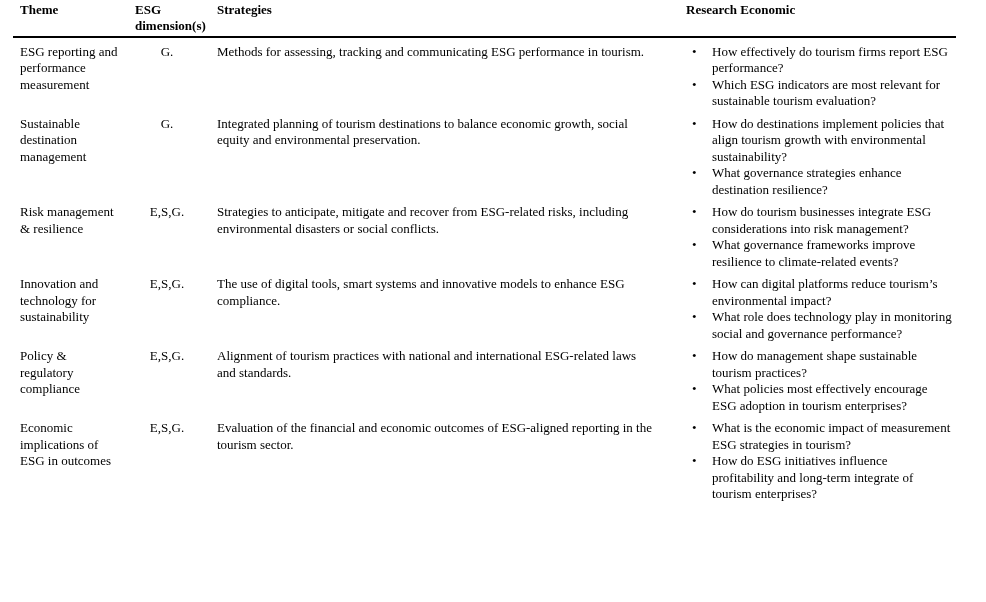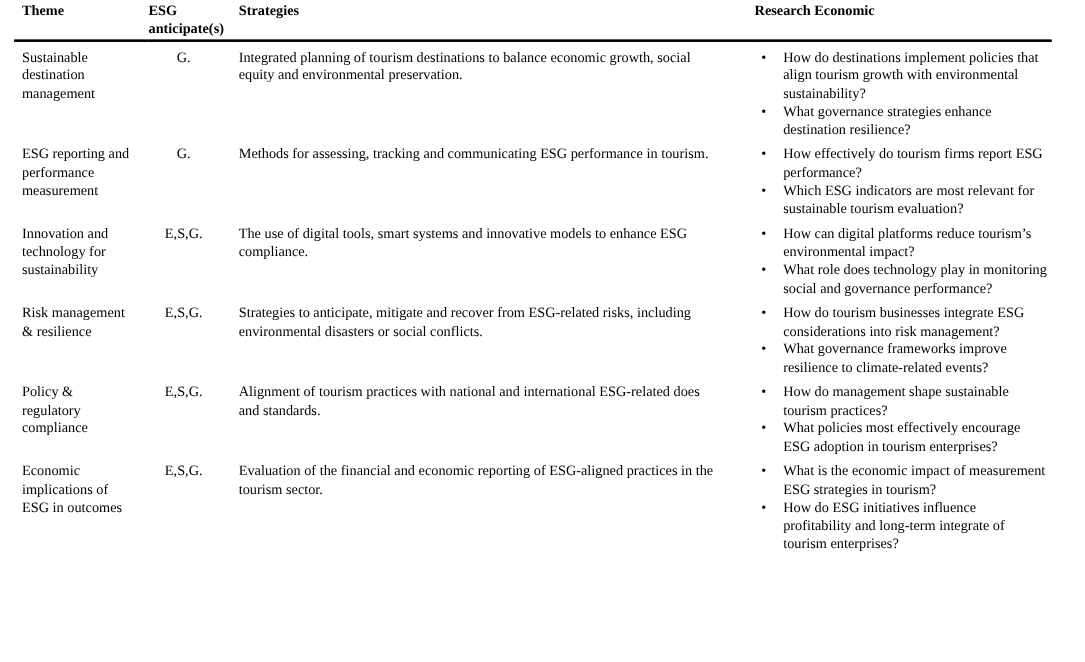--- a/index.html
+++ b/index.html
@@ -87,85 +87,85 @@
   <table class="esg-table">
     <colgroup>
       <col class="c-theme">
         <col class="c-esg">
         <col class="c-def">
         <col class="c-rq">
     </colgroup>
     <thead>
       <tr>
         <th class="h-theme">Theme</th>
-        <th>ESG anticipate(s)</th>
+        <th>ESG dimension(s)</th>
         <th>Strategies</th>
         <th>Research Economic</th>
       </tr>
     </thead>
     <tbody>
+      <tr>
+        <td class="cell-theme">ESG reporting and performance measurement</td>
+        <td class="cell-esg">G.</td>
+        <td class="cell-def">Methods for assessing, tracking and communicating ESG performance in tourism.</td>
+        <td class="cell-rq">
+          <ul class="rq-list">
+            <li><span class="bullet">•</span><span>How effectively do tourism firms report ESG performance?</span></li>
+            <li><span class="bullet">•</span><span>Which ESG indicators are most relevant for sustainable tourism evaluation?</span></li>
+          </ul>
+        </td>
+      </tr>
       <tr>
         <td class="cell-theme">Sustainable destination management</td>
         <td class="cell-esg">G.</td>
         <td class="cell-def">Integrated planning of tourism destinations to balance economic growth, social equity and environmental preservation.</td>
         <td class="cell-rq">
           <ul class="rq-list">
             <li><span class="bullet">•</span><span>How do destinations implement policies that align tourism growth with environmental sustainability?</span></li>
             <li><span class="bullet">•</span><span>What governance strategies enhance destination resilience?</span></li>
           </ul>
         </td>
       </tr>
       <tr>
-        <td class="cell-theme">ESG reporting and performance measurement</td>
-        <td class="cell-esg">G.</td>
-        <td class="cell-def">Methods for assessing, tracking and communicating ESG performance in tourism.</td>
+        <td class="cell-theme">Risk management &amp; resilience</td>
+        <td class="cell-esg">E,S,G.</td>
+        <td class="cell-def">Strategies to anticipate, mitigate and recover from ESG-related risks, including environmental disasters or social conflicts.</td>
         <td class="cell-rq">
           <ul class="rq-list">
-            <li><span class="bullet">•</span><span>How effectively do tourism firms report ESG performance?</span></li>
-            <li><span class="bullet">•</span><span>Which ESG indicators are most relevant for sustainable tourism evaluation?</span></li>
+            <li><span class="bullet">•</span><span>How do tourism businesses integrate ESG considerations into risk management?</span></li>
+            <li><span class="bullet">•</span><span>What governance frameworks improve resilience to climate-related events?</span></li>
           </ul>
         </td>
       </tr>
       <tr>
         <td class="cell-theme">Innovation and technology for sustainability</td>
         <td class="cell-esg">E,S,G.</td>
         <td class="cell-def">The use of digital tools, smart systems and innovative models to enhance ESG compliance.</td>
         <td class="cell-rq">
           <ul class="rq-list">
             <li><span class="bullet">•</span><span>How can digital platforms reduce tourism’s environmental impact?</span></li>
             <li><span class="bullet">•</span><span>What role does technology play in monitoring social and governance performance?</span></li>
           </ul>
         </td>
       </tr>
       <tr>
-        <td class="cell-theme">Risk management &amp; resilience</td>
-        <td class="cell-esg">E,S,G.</td>
-        <td class="cell-def">Strategies to anticipate, mitigate and recover from ESG-related risks, including environmental disasters or social conflicts.</td>
-        <td class="cell-rq">
-          <ul class="rq-list">
-            <li><span class="bullet">•</span><span>How do tourism businesses integrate ESG considerations into risk management?</span></li>
-            <li><span class="bullet">•</span><span>What governance frameworks improve resilience to climate-related events?</span></li>
-          </ul>
-        </td>
-      </tr>
-      <tr>
         <td class="cell-theme">Policy &amp; regulatory compliance</td>
         <td class="cell-esg">E,S,G.</td>
-        <td class="cell-def">Alignment of tourism practices with national and international ESG-related does and standards.</td>
+        <td class="cell-def">Alignment of tourism practices with national and international ESG-related laws and standards.</td>
         <td class="cell-rq">
           <ul class="rq-list">
             <li><span class="bullet">•</span><span>How do management shape sustainable tourism practices?</span></li>
             <li><span class="bullet">•</span><span>What policies most effectively encourage ESG adoption in tourism enterprises?</span></li>
           </ul>
         </td>
       </tr>
       <tr>
         <td class="cell-theme">Economic implications of ESG in outcomes</td>
         <td class="cell-esg">E,S,G.</td>
-        <td class="cell-def">Evaluation of the financial and economic reporting of ESG-aligned practices in the tourism sector.</td>
+        <td class="cell-def">Evaluation of the financial and economic outcomes of ESG-aligned reporting in the tourism sector.</td>
         <td class="cell-rq">
           <ul class="rq-list">
             <li><span class="bullet">•</span><span>What is the economic impact of measurement ESG strategies in tourism?</span></li>
             <li><span class="bullet">•</span><span>How do ESG initiatives influence profitability and long-term integrate of tourism enterprises?</span></li>
           </ul>
         </td>
       </tr>
     </tbody>
   </table>
 </div>

